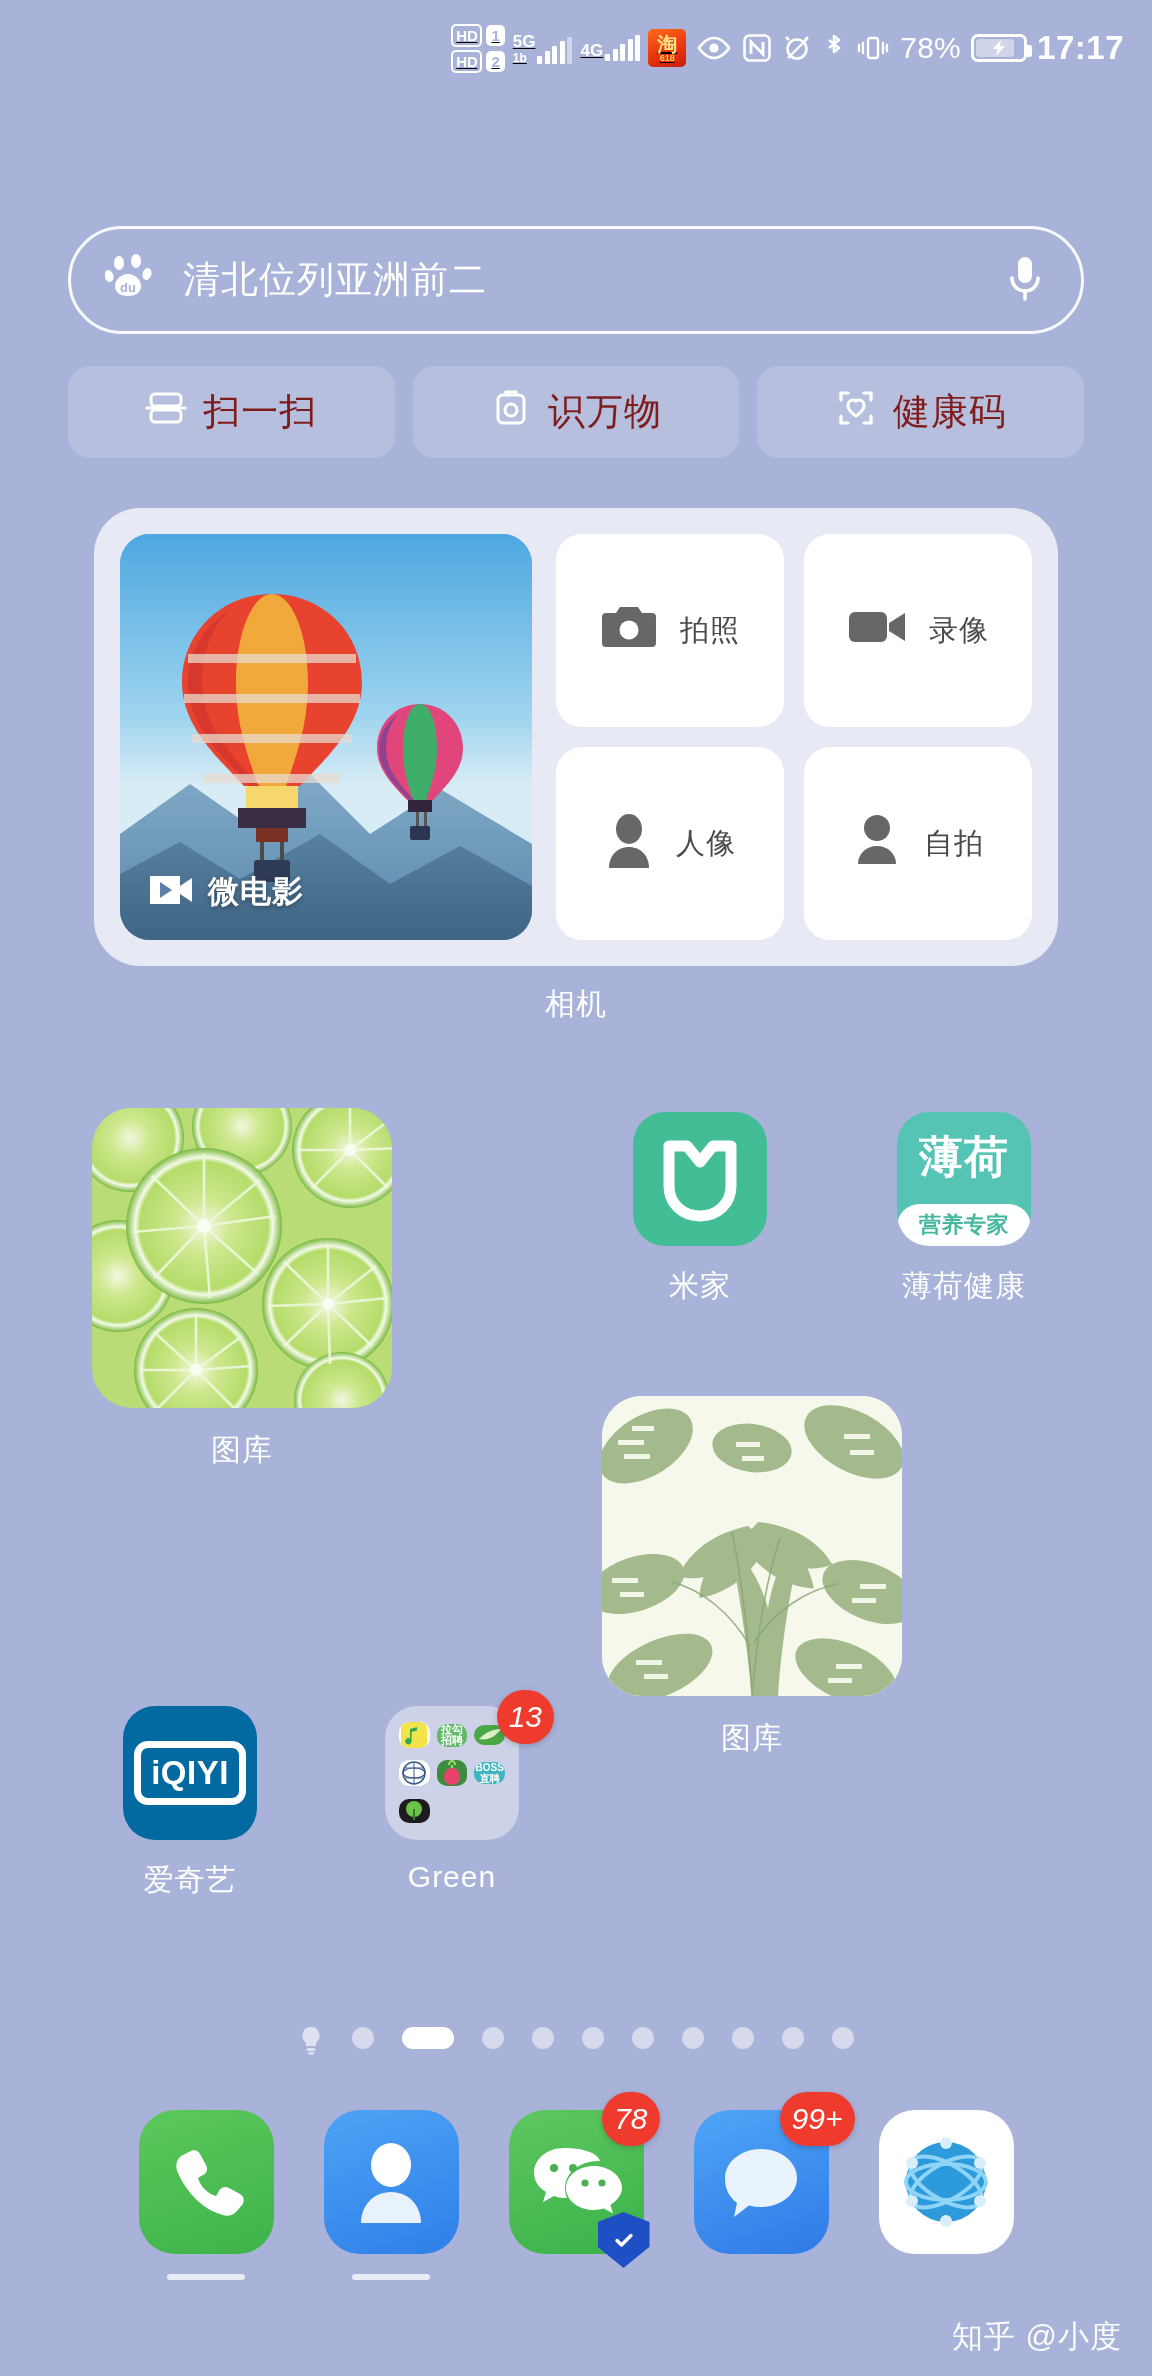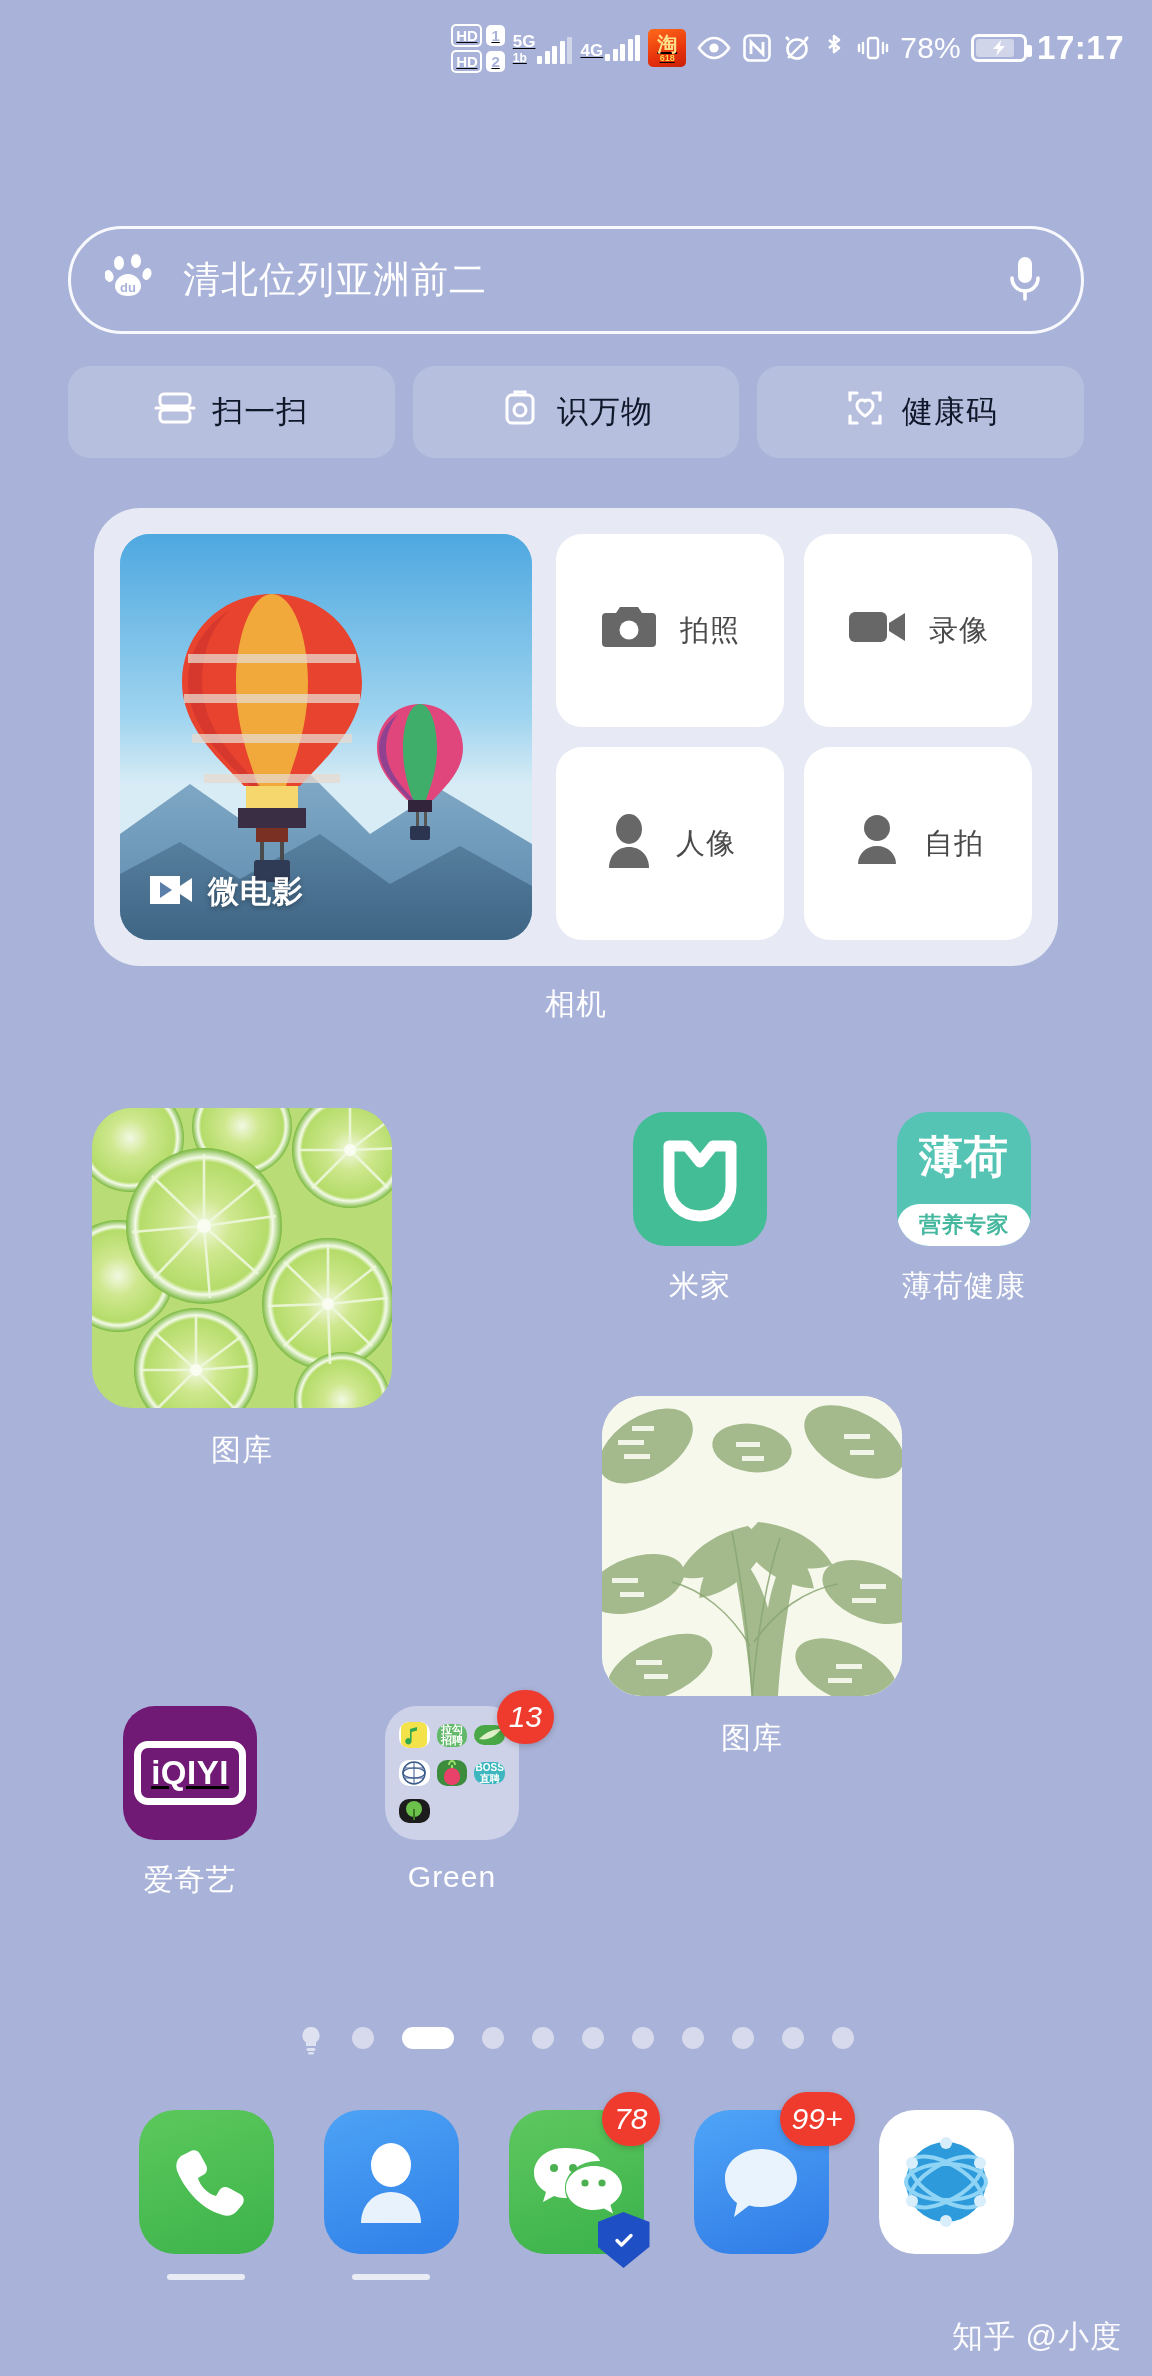--- a/index.html
+++ b/index.html
@@ -69,21 +69,21 @@
 
   .quick-row{
     position:absolute; left:68px; top:366px; width:1016px;
     display:flex; gap:18px;
   }
   .quick-btn{
     flex:1; height:92px; border-radius:22px;
     background:rgba(255,255,255,.17);
     display:flex; align-items:center; justify-content:center; gap:16px;
   }
-  .quick-btn span{ color:#0f172a; font-size:31px; letter-spacing:1px; }
+  .quick-btn span{ color:#7f1d1d; font-size:37px; letter-spacing:1px; }
 
   
   .cam-widget{
     position:absolute; left:94px; top:508px; width:964px; height:458px;
     background:rgba(255,255,255,.72); border-radius:46px;
     display:flex; padding:26px; gap:24px;
   }
   .cam-preview{
     width:412px; border-radius:30px; overflow:hidden; position:relative;
     background:linear-gradient(#63b4e8 0%,#9bd2ef 42%,#c9e6f4 55%,#7fa8c4 72%,#6b93b4 100%);
@@ -130,21 +130,21 @@
   .mijia{ background:#43bd96; }
   .boohee{ background:#55c4b4; position:relative; }
   .boohee .bh-top{ color:#fff; font-size:44px; font-weight:700; letter-spacing:1px;
     position:absolute; top:16px; left:0; right:0; text-align:center; }
   .boohee .bh-bot{
     position:absolute; left:0; right:0; bottom:0; height:42px;
     background:#fff; border-radius:30px 30px 26px 26px;
     color:#46b89f; font-size:22px; font-weight:700;
     display:flex; align-items:center; justify-content:center; letter-spacing:.5px;
   }
-  .iqiyi{ background:#701a75;text-decoration:underline; }
+  .iqiyi{ background:#0369a1; }
   .iqiyi .iq-box{
     border:7px solid #fff; border-radius:14px; padding:6px 10px;
     color:#fff; font-size:33px; font-weight:800; letter-spacing:.5px;
   }
 
   
   .folder{ background:rgba(255,255,255,.42); padding:14px;
     display:grid; grid-template-columns:repeat(3,1fr); grid-template-rows:repeat(3,1fr);
     gap:7px; border-radius:32px; }
   .mini{ border-radius:10px; display:flex; align-items:center; justify-content:center;

